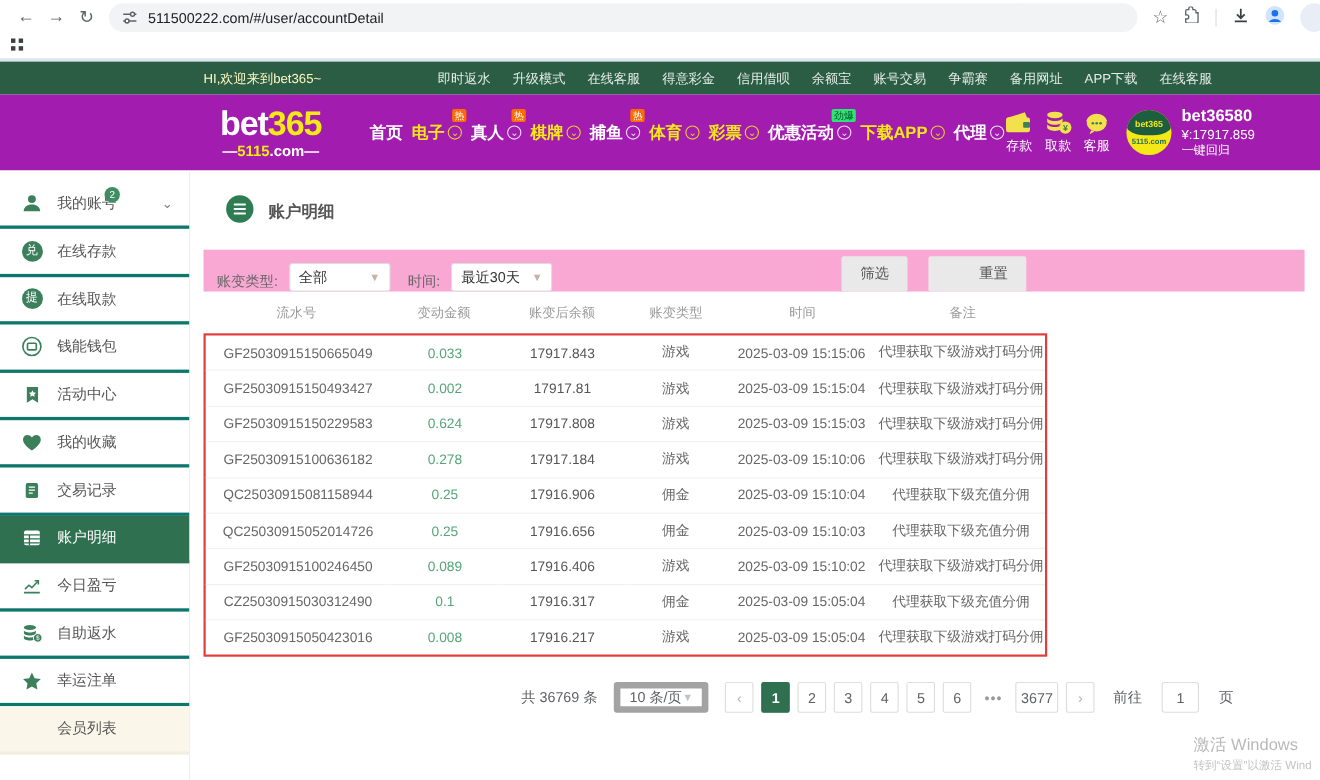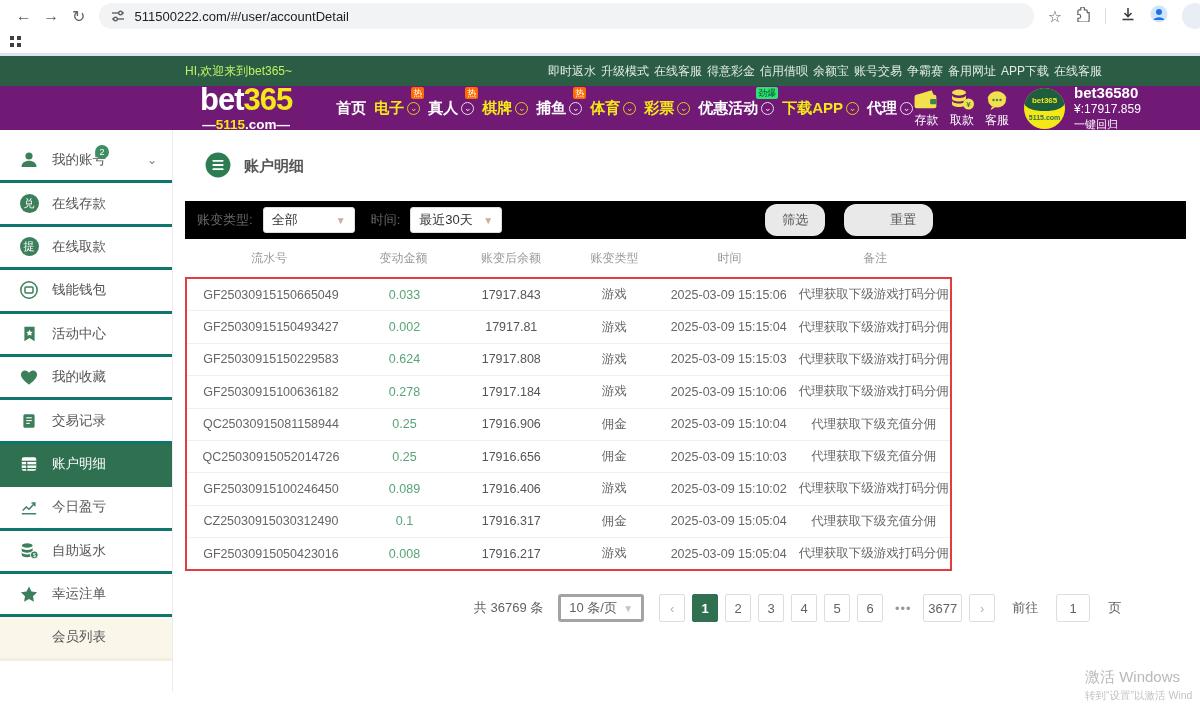--- a/index.html
+++ b/index.html
@@ -13,26 +13,26 @@
     align-items:center; padding:0 12px; margin-left:6px; font-size:13px; color:#202124; }
   .url-pill .tune { margin-right:10px; display:flex; }
   .right-icons { display:flex; align-items:center; margin-left:14px; gap:14px; }
   .vdiv { width:1px; height:16px; background:#dadce0; }
   .edge-pill { width:26px; height:26px; border-radius:13px; background:#e9eef6; margin-right:-18px; }
   .bookmarks-bar { height:21px; display:flex; align-items:center; padding:0 9px; background:#fff; }
   .chrome-divider { height:3px; background:#dbe4f0; }
 
   
   .topbar { height:30px; background:#2b5d45; display:flex; align-items:center; font-size:12px; }
-  .welcome { margin-left:185px; color:#bef264; }
-  .topbar-links { margin-left:auto; margin-right:98px; display:flex; gap:5px; color:#e3ece6; }
+  .welcome { margin-left:185px; color:#fef9c3; }
+  .topbar-links { margin-left:auto; margin-right:98px; display:flex; gap:20px; color:#e3ece6; }
   .topbar-links span { cursor:pointer; white-space:nowrap; }
 
   
-  .header { height:44px; background:#701a75; display:flex; align-items:center; color:#fff; }
+  .header { height:69px; background:#a21caf; display:flex; align-items:center; color:#fff; }
   .logo { margin-left:200px; width:138px; text-align:center; line-height:1; cursor:pointer; }
   .logo-main { font-size:31px; font-weight:bold; letter-spacing:-1px; }
   .logo-main .num { color:#f4e917; }
   .logo-domain { font-size:13.5px; font-weight:bold; margin-top:3px; }
   .logo-domain .dnum { color:#f4e917; }
   .nav { display:flex; align-items:center; margin-left:44px; gap:8px; font-weight:bold; font-size:15px; }
   .nav-item { position:relative; display:flex; align-items:center; gap:3px; cursor:pointer; white-space:nowrap; }
   .nav-item.yellow { color:#f4e917; }
   .nav-arrow { width:13px; height:13px; border:1px solid currentColor; border-radius:50%; font-size:9px;
     line-height:10px; display:flex; align-items:center; justify-content:center; opacity:.85; font-weight:normal; }
@@ -66,44 +66,44 @@
     width:14px; height:14px; font-size:9px; display:flex; align-items:center; justify-content:center; }
   .chev { margin-left:auto; color:#7d7d7d; font-size:12px; }
   .circ-ic { width:19px; height:19px; background:#3b7f5b; color:#fff; border-radius:50%;
     font-size:11px; line-height:19px; text-align:center; display:inline-block; }
   .side-item.sub { background:#faf7ea; padding-left:40px; border-bottom-color:#f3efe0; }
 
   
   .main { flex:1; padding:14px 0 0 12px; position:relative; background:#fff; }
   .page-title { display:flex; align-items:center; gap:13px; margin:8px 0 20px 20px;
     color:#555; font-size:15px; font-weight:bold; }
-  .filter-bar { background:#000000; height:38px; display:flex; align-items:center; font-size:13px;
+  .filter-bar { background:#f9a8d4; height:38px; display:flex; align-items:flex-end; font-size:13px;
     color:#666; padding:0 12px; width:1001px; }
   .sel { width:92px; height:26px; background:#fff; border:1px solid #ddd; border-radius:3px; display:flex;
     align-items:center; justify-content:space-between; padding:0 8px; margin:0 16px 0 10px; color:#333; cursor:pointer; }
   .sel .caret { color:#cbaea4; font-size:10px; }
-  .btn { background:#e9e9e9; color:#555; padding:7px 17px; font-size:13px; border-radius:12px;
+  .btn { background:#e9e9e9; color:#555; padding:7px 17px; font-size:13px; border-radius:2px;
     border:none; cursor:pointer; }
   .btn.filter { margin-left:247px; }
   .btn.reset { margin-left:19px;padding-left:46px; }
 
   table { border-collapse:collapse; table-layout:fixed; }
   .tbl-head { width:767px; }
   .tbl-head th { font-weight:normal; color:#9a9a9a; font-size:12px; padding:11px 0 10px; text-align:center; }
   .red-box { border:2px solid #e23d3d; width:767px; }
   .tbl-body { width:100%; }
   .tbl-body td { text-align:center; font-size:12.5px; color:#666; padding:7.2px 0;
     border-bottom:1px solid #f0f0f0; overflow:hidden; white-space:nowrap; }
   .tbl-body tr:last-child td { border-bottom:none; }
   td.amount { color:#56a578; }
   td.balance { color:#555; }
 
   .pagination { display:flex; align-items:center; justify-content:center; margin-top:23px;
     font-size:13px; color:#606266; position:relative; left:105px; gap:7px; }
-  .psize { width:86px; height:28px; border:3px solid #a3a3a3; border-radius:3px; display:flex;
+  .psize { width:86px; height:28px; border:6px solid #a3a3a3; border-radius:3px; display:flex;
     align-items:center; justify-content:space-between; padding:0 8px; color:#606266; cursor:pointer; margin:0 8px; }
   .pg { min-width:26px; height:28px; border:1px solid #ddd; border-radius:2px; display:flex;
     align-items:center; justify-content:center; background:#fff; cursor:pointer; padding:0 4px; }
   .pg.arrow { color:#b4b4b4; }
   .pg.active { background:#2e7050; border-color:#2e7050; color:#fff; font-weight:bold; }
   .pg.ellipsis { border:none; color:#999; letter-spacing:1px; }
   .goto { display:flex; align-items:center; gap:18px; margin-left:10px; }
   .goto-input { width:34px; height:28px; border:1px solid #ddd; border-radius:3px; text-align:center;
     font-size:13px; color:#606266; font-family:inherit; }
 

